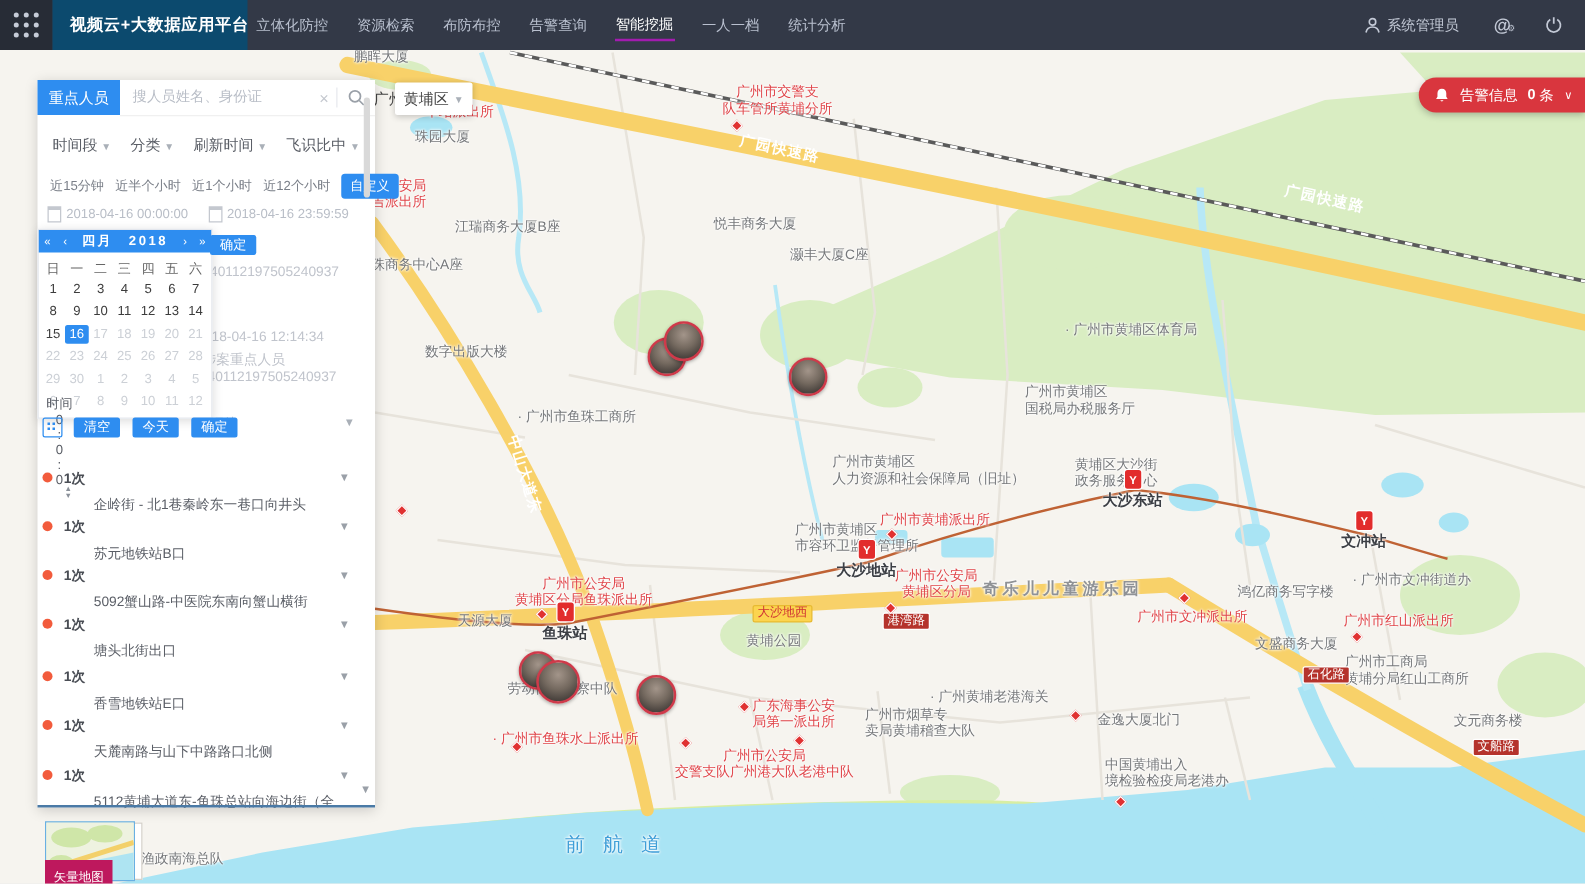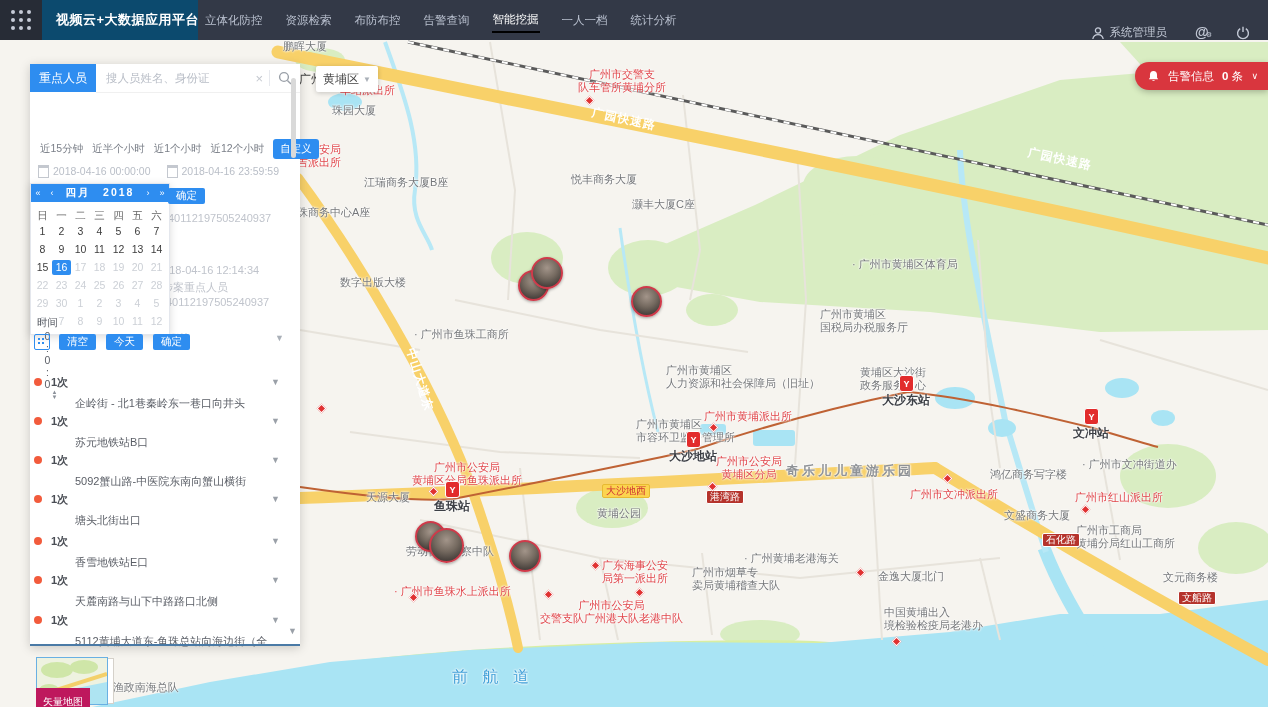--- a/index.html
+++ b/index.html
@@ -8,22 +8,22 @@
   .abs{position:absolute;}
   
   .topbar{position:absolute;left:0;top:0;width:1268px;height:40px;background:#333947;z-index:40;}
   .apps-btn{position:absolute;left:0;top:0;width:42px;height:40px;background:#272c36;display:flex;align-items:center;justify-content:center;cursor:pointer;}
   .apps-grid{display:grid;grid-template-columns:repeat(3,4px);grid-gap:4px;}
   .apps-grid i{width:4px;height:4px;border-radius:50%;background:#c6ccd8;}
   .brand{position:absolute;left:42px;top:0;width:156px;height:40px;background:#0c4a6e;display:flex;align-items:center;}
   .brand-title{color:#fff;font-size:13px;font-weight:bold;margin-left:6px;letter-spacing:.5px;white-space:nowrap;}
   .nav-menu{position:absolute;left:204px;top:0;height:40px;display:flex;align-items:center;}
   .nav-item{color:#b9c0cf;font-size:11.5px;margin-right:21px;padding:4px 1px;cursor:pointer;white-space:nowrap;}
-  .nav-item.active{color:#ffffff;border-bottom:2px solid #000000;}
-  .top-right{position:absolute;right:0;top:0;height:40px;display:flex;align-items:flex-end;color:#c3c9d6;}
+  .nav-item.active{color:#ffffff;border-bottom:2px solid #a21caf;}
+  .top-right{position:absolute;right:0;top:0;height:40px;display:flex;align-items:center;color:#c3c9d6;}
   .user-name{font-size:11.5px;margin-left:5px;}
   .tb-ico{display:flex;align-items:center;justify-content:center;cursor:pointer;}
   
   .ml{position:absolute;z-index:6;font-size:11px;line-height:13px;color:#75777a;white-space:pre-line;
       text-shadow:0 0 2px #fff,0 0 2px #fff,0 0 3px #fff;pointer-events:none;}
   .ml.r{color:#e0454a;}
   .ml.tc{text-align:center;}
   .ml.w{color:#3f9fd8;letter-spacing:5px;font-size:16px;}
   .ml.rd{color:#fff;font-weight:bold;font-size:12px;letter-spacing:1px;text-shadow:none;transform-origin:left center;}
   .ml.by{background:#fcd44f;color:#cf3333;border:1px solid #e7ba32;border-radius:2px;padding:0 3px;font-size:10px;line-height:12px;text-shadow:none;}
@@ -299,20 +299,26 @@
     <span class="clr-x">×</span>
     <span class="s-div"></span>
     <span class="mag">
       <svg width="14" height="14" viewBox="0 0 14 14">
           <circle cx="6" cy="6" r="4.4" stroke="#9aa0a8" stroke-width="1.4" fill="none"></circle>
           <line x1="9.4" y1="9.4" x2="13" y2="13" stroke="#9aa0a8" stroke-width="1.4"></line>
         </svg>
     </span>
   </div>
 
+  <div class="abs p filter-row" id="filters">
+      <div class="flt">时间段<b>▼</b></div>
+      <div class="flt">分类<b>▼</b></div>
+      <div class="flt">刷新时间<b>▼</b></div>
+      <div class="flt">飞识比中<b>▼</b></div>
+    </div>
   <div class="abs p quick-row" id="quick">
       <div class="qk">近15分钟</div>
       <div class="qk">近半个小时</div>
       <div class="qk">近1个小时</div>
       <div class="qk">近12个小时</div>
       <div class="qk on">自定义</div>
     </div>
 
   <div class="abs p dates-row">
     <span class="ico-cal"></span>

